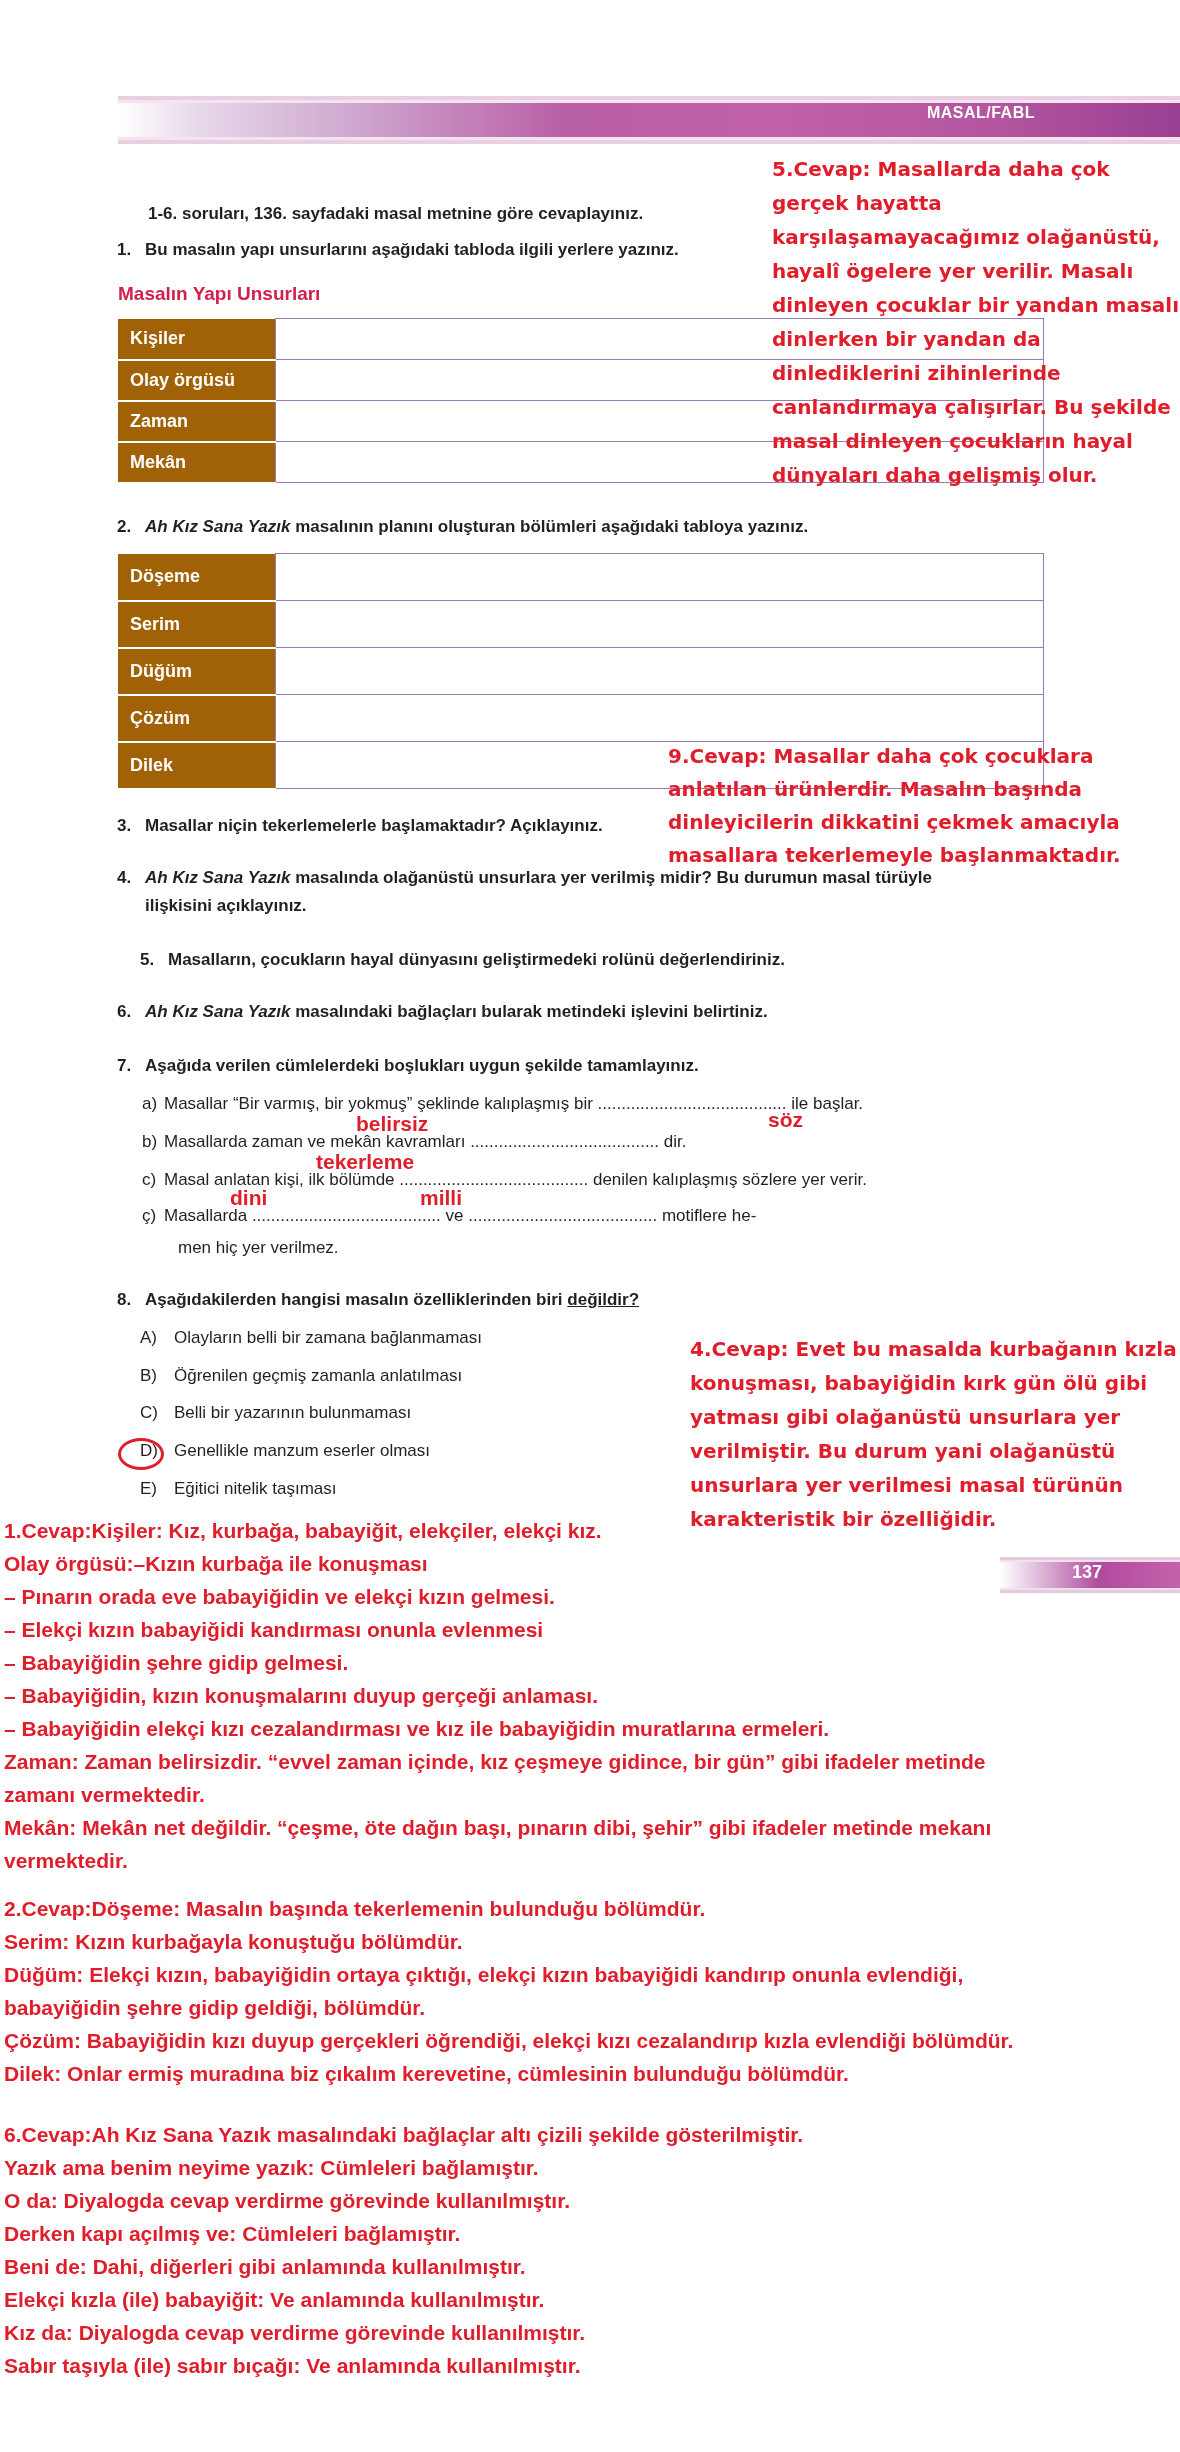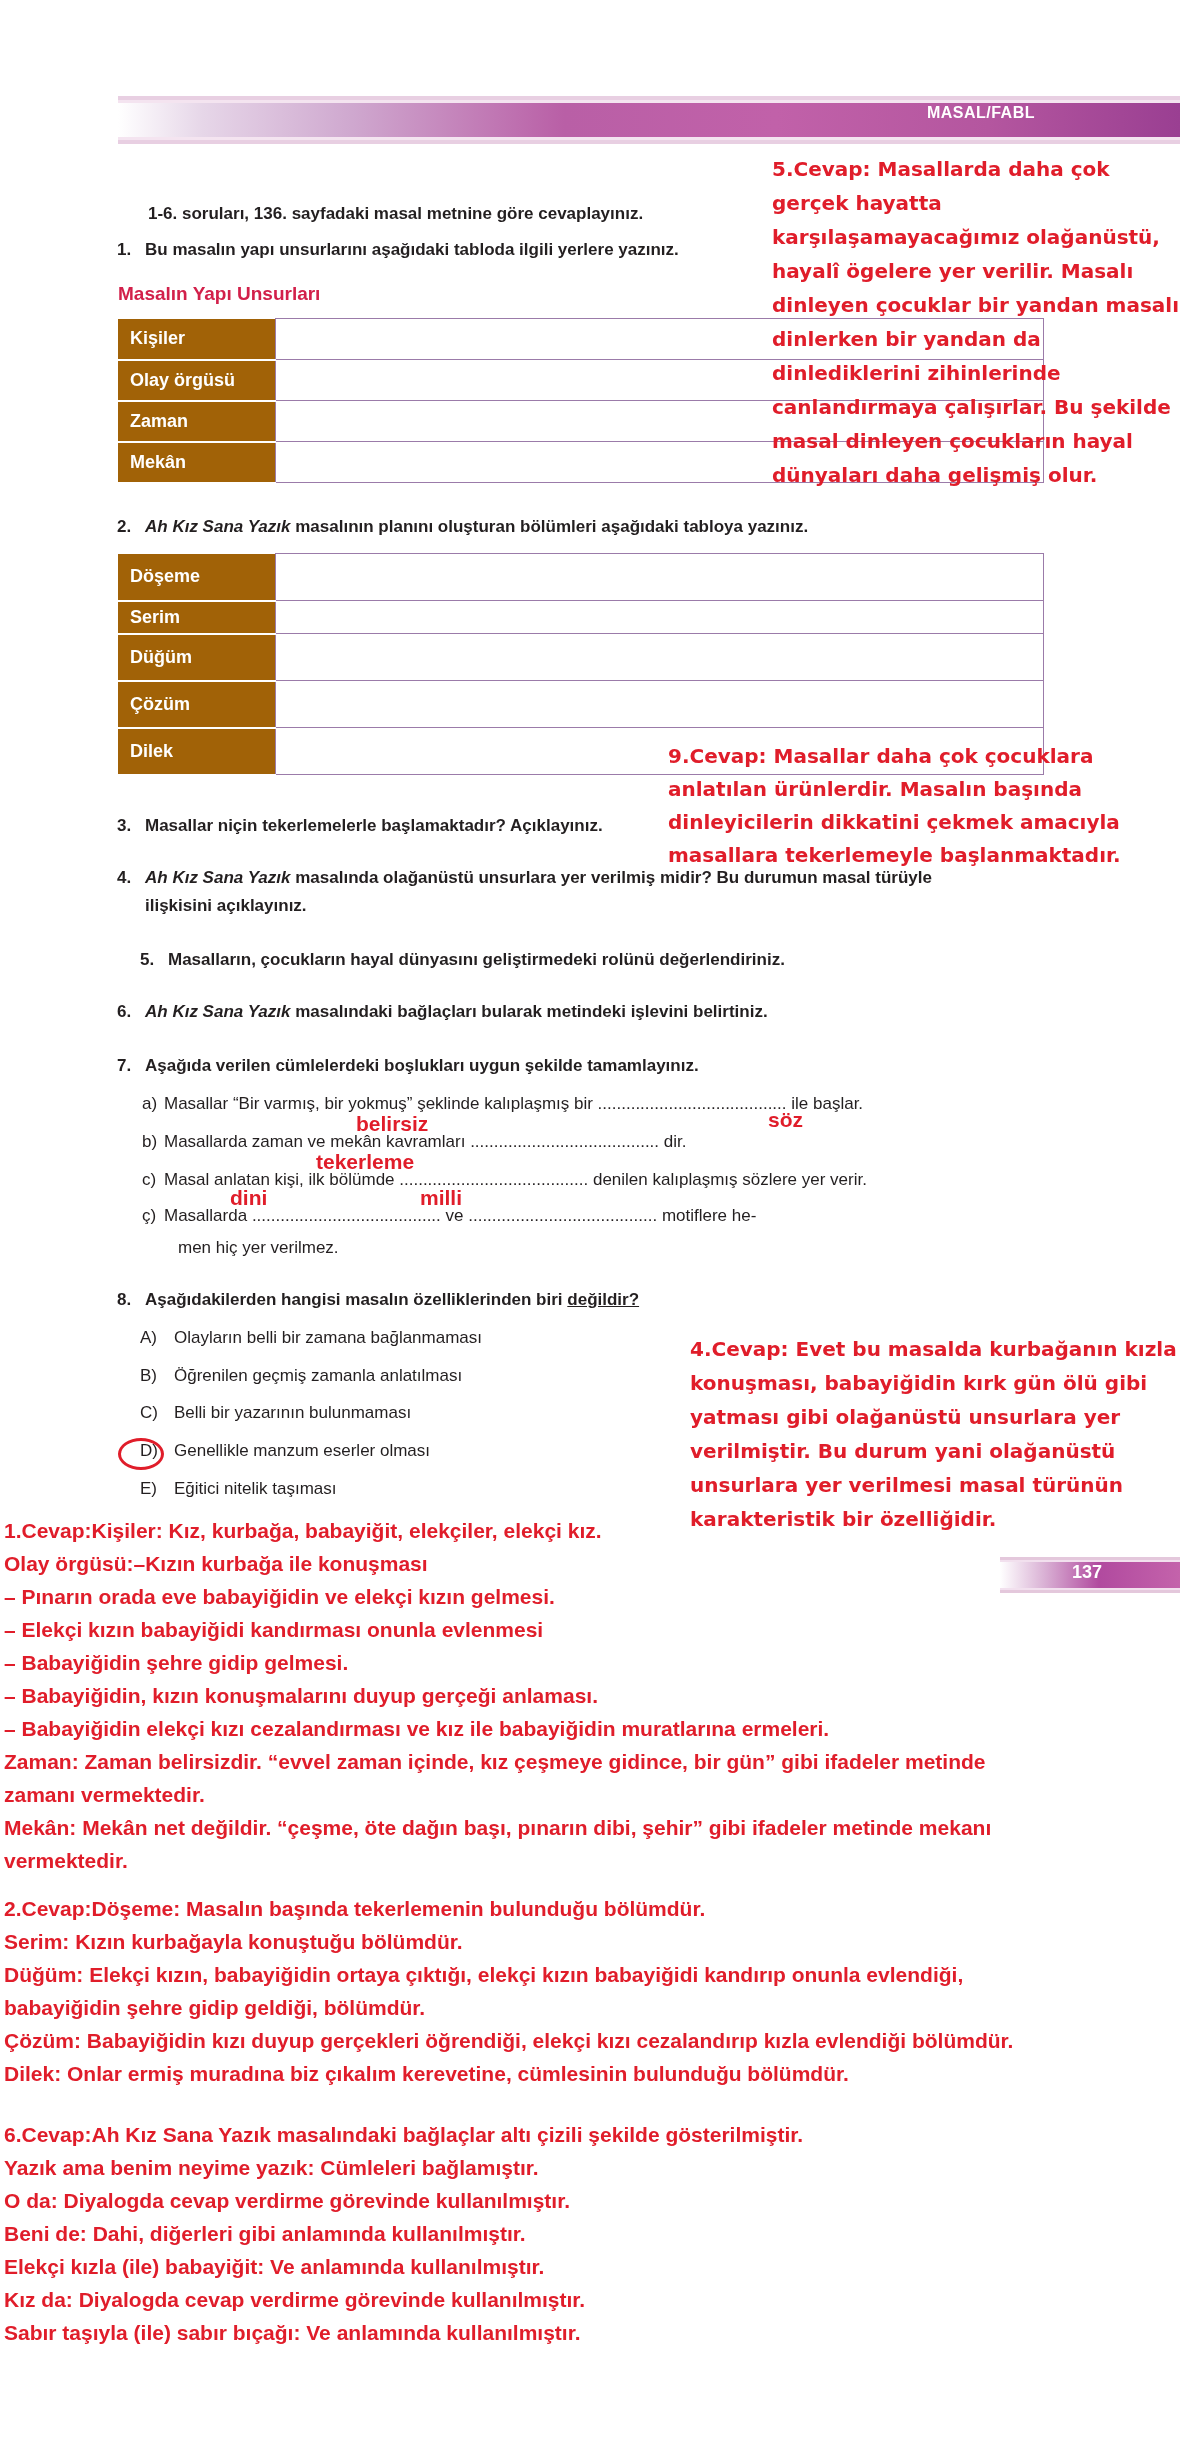--- a/index.html
+++ b/index.html
@@ -71,21 +71,21 @@
 <div class="q" style="left:117px;top:517px;">
   <span class="num">2.</span><i>Ah Kız Sana Yazık</i><span> masalının planını oluşturan bölümleri aşağıdaki tabloya yazınız.</span>
 </div>
 
 <table class="grid" style="left:118px;top:553px;width:926px;">
   <tbody>
       <tr style="height:47px;">
         <td class="lbl">Döşeme</td>
         <td class="cell"></td>
       </tr>
-  <tr style="height:33px;margin-top:45px;">
+  <tr style="height:47px;margin-top:45px;">
         <td class="lbl">Serim</td>
         <td class="cell"></td>
       </tr>
   <tr style="height:47px;margin-left:20px;">
         <td class="lbl">Düğüm</td>
         <td class="cell"></td>
       </tr>
   <tr style="height:47px;">
         <td class="lbl">Çözüm</td>
         <td class="cell"></td>
@@ -203,17 +203,18 @@
   <div>Düğüm: Elekçi kızın, babayiğidin ortaya çıktığı, elekçi kızın babayiğidi kandırıp onunla evlendiği,</div>
   <div>babayiğidin şehre gidip geldiği, bölümdür.</div>
   <div>Çözüm: Babayiğidin kızı duyup gerçekleri öğrendiği, elekçi kızı cezalandırıp kızla evlendiği bölümdür.</div>
   <div>Dilek: Onlar ermiş muradına biz çıkalım kerevetine, cümlesinin bulunduğu bölümdür.</div>
 </div>
 
 <div class="block" style="top:2118px;">
   <div>6.Cevap:Ah Kız Sana Yazık masalındaki bağlaçlar altı çizili şekilde gösterilmiştir.</div>
   <div>Yazık ama benim neyime yazık: Cümleleri bağlamıştır.</div>
   <div>O da: Diyalogda cevap verdirme görevinde kullanılmıştır.</div>
+  <div>Derken kapı açılmış ve: Cümleleri bağlamıştır.</div>
   <div>Beni de: Dahi, diğerleri gibi anlamında kullanılmıştır.</div>
   <div>Elekçi kızla (ile) babayiğit: Ve anlamında kullanılmıştır.</div>
   <div>Kız da: Diyalogda cevap verdirme görevinde kullanılmıştır.</div>
   <div>Sabır taşıyla (ile) sabır bıçağı: Ve anlamında kullanılmıştır.</div>
 </div>
 
 </body></html>

